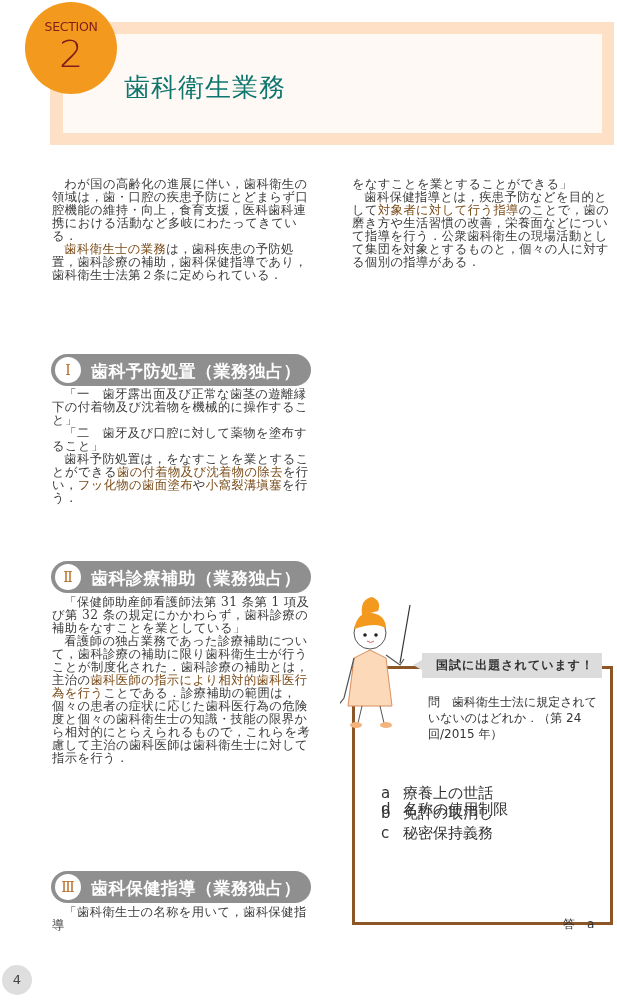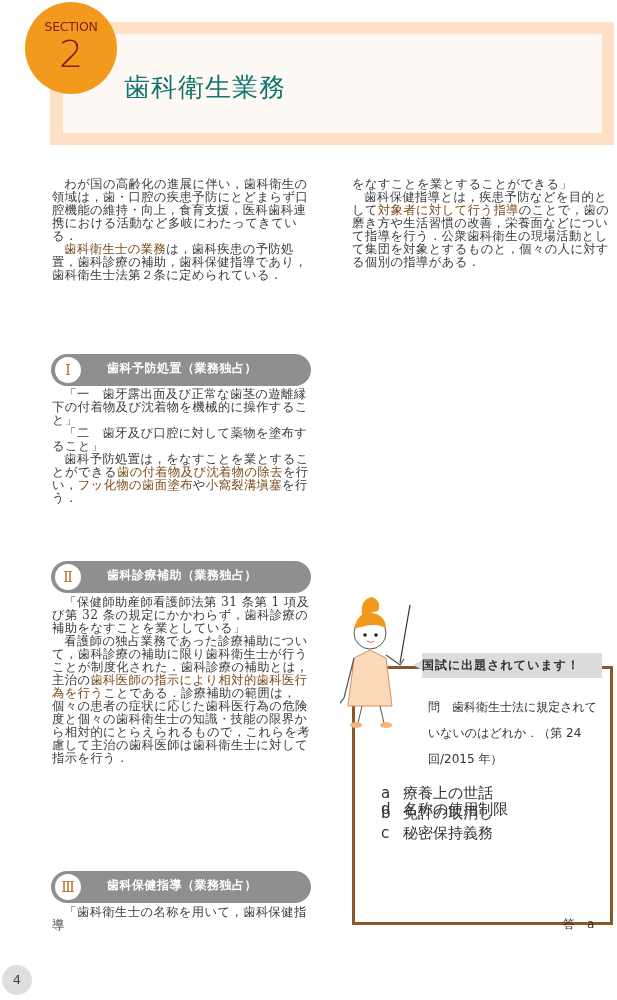--- a/index.html
+++ b/index.html
@@ -13,26 +13,26 @@
                 background:#f39a1e; color:#7f1d1d; text-align:center; font-family:"DejaVu Sans","Liberation Sans",sans-serif; }
   .sec-label { position:absolute; left:0; right:0; top:17px; font-size:12.5px; letter-spacing:-0.3px; }
   .sec-num { position:absolute; left:0; right:0; top:30px; font-size:38px; font-weight:300; }
   .col { position:absolute; font-size:12.3px; line-height:13px; color:#3a3a3a; letter-spacing:0.4px; }
   .col p { margin:0; }
   .ind { text-indent:1em; }
   .hl { color:#7a4a17; font-family:"DejaVu Sans","Liberation Sans",sans-serif; font-weight:normal; }
   .pill { position:absolute; left:51px; width:260px; height:32px; border-radius:16px; background:#8f8f8f; }
   .pill .num { position:absolute; left:4px; top:3px; width:26px; height:26px; border-radius:50%; background:#fff;
                color:#b46a22; text-align:center; line-height:26px; font-size:14px; }
-  .pill .lbl { position:absolute; left:56px; top:6px; color:#fff; font-size:12px; font-weight:bold; letter-spacing:0.5px; }
+  .pill .lbl { position:absolute; left:40px; top:6px; color:#fff; font-size:17px; font-weight:bold; letter-spacing:0.5px; }
   .exam-box { position:absolute; left:352px; top:666px; width:255px; height:253px; border:3px solid #8c5626; background:#fff; }
   .exam-tag { position:absolute; left:422px; top:653px; width:180px; height:25px; background:#dcdcdc; font-family:"DejaVu Sans","Liberation Sans",sans-serif;
-              font-weight:bold; font-size:12px; color:#333; text-align:left; padding-right:8px; box-sizing:border-box; line-height:25px; letter-spacing:1px; }
+              font-weight:bold; font-size:12px; color:#333; text-align:right; padding-right:8px; box-sizing:border-box; line-height:25px; letter-spacing:1px; }
   .exam-tag:before { content:""; position:absolute; left:-9px; top:7px; border-right:9px solid #dcdcdc; border-top:5px solid transparent; border-bottom:5px solid transparent; }
-  .exam-q { position:absolute; left:428px; top:694px; width:175px; font-family:"DejaVu Sans","Liberation Sans",sans-serif; font-size:12px; line-height:26px; color:#333; }
+  .exam-q { position:absolute; left:428px; top:694px; width:175px; font-family:"DejaVu Sans","Liberation Sans",sans-serif; font-size:12px; line-height:16px; color:#333; }
   .exam-opt { position:absolute; left:381px; font-family:"DejaVu Sans","Liberation Sans",sans-serif; font-size:15px; color:#333; }
   .exam-opt .k { display:inline-block; width:22px; }
   .exam-ans { position:absolute; left:563px; top:880px; font-family:"DejaVu Sans","Liberation Sans",sans-serif; font-size:12px; color:#333;margin-top:36px; }
   .page-num { position:absolute; left:2px; top:965px; width:30px; height:30px; border-radius:50%; background:#dedede;
               text-align:center; line-height:30px; font-size:13px; color:#444; font-family:"DejaVu Sans","Liberation Sans",sans-serif; }
   .mascot { position:absolute; left:340px; top:595px; }
 </style>
 </head>
 <body>
 

